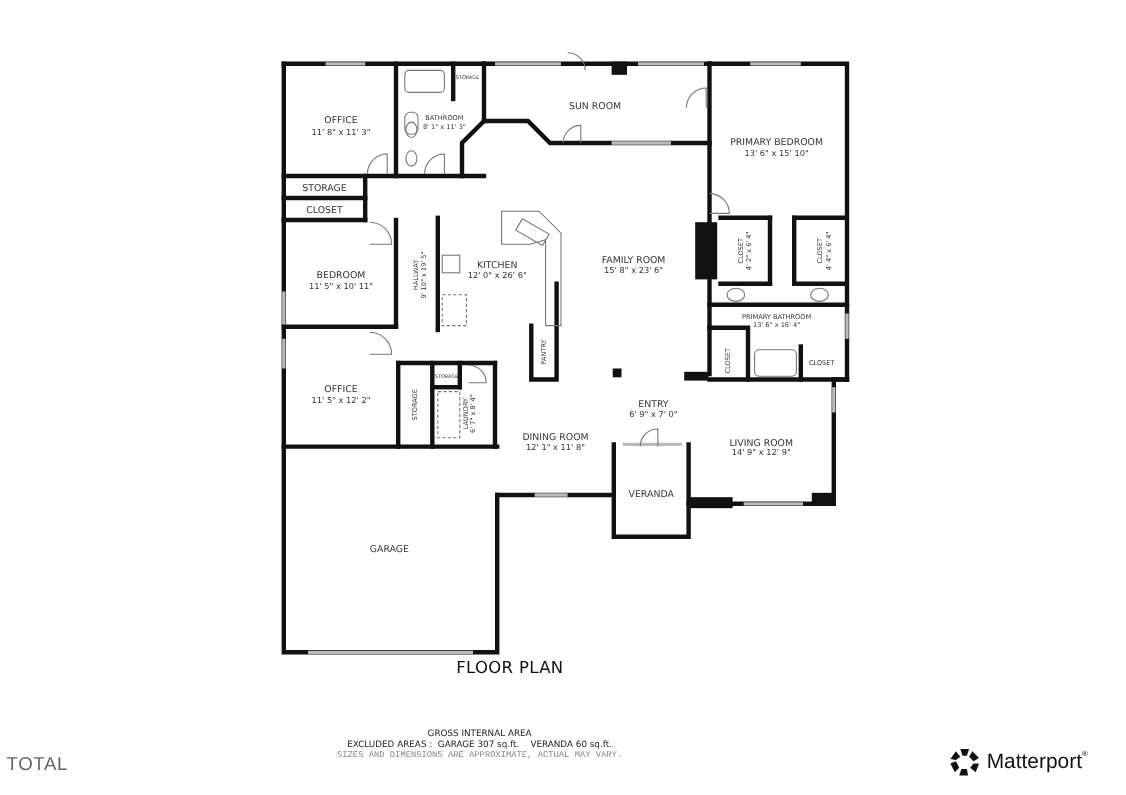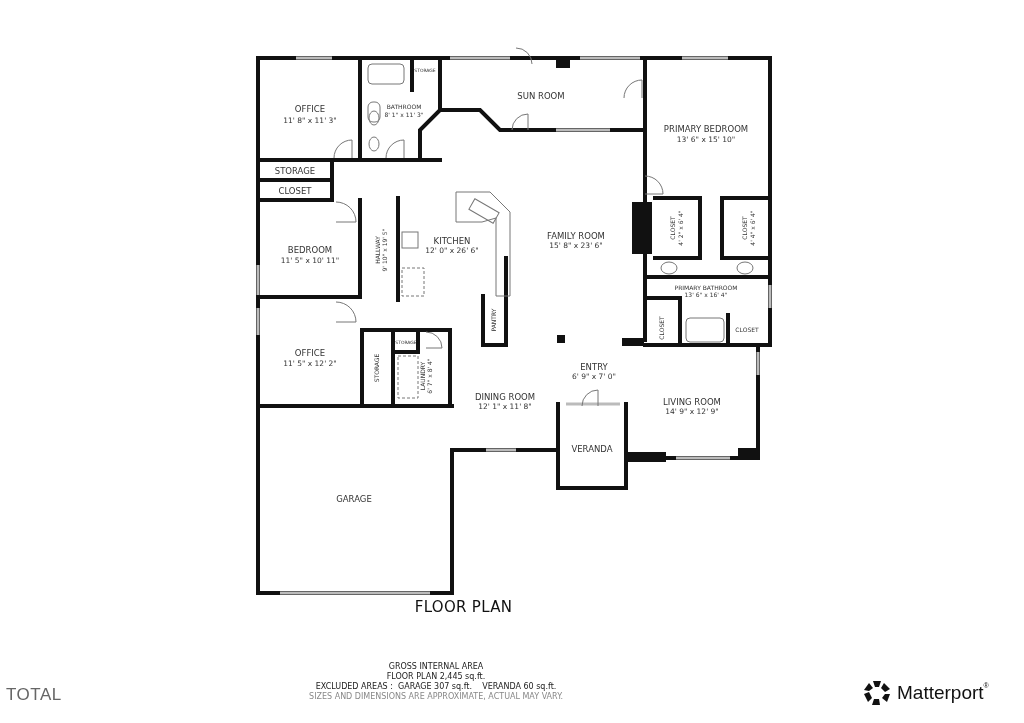--- a/index.html
+++ b/index.html
@@ -4,21 +4,21 @@
 <style>
   html, body { margin:0; padding:0; background:#ffffff; }
   body { width:1024px; height:723px; position:relative; overflow:hidden; font-family:"DejaVu Sans", sans-serif; color:#222; }
   #plan { position:absolute; left:0; top:0; width:1024px; height:723px; }
   .lbl { font-family:"DejaVu Sans", sans-serif; fill:#333; text-anchor:middle; }
   .rn { font-size:8.5px; }
   .rd { font-size:7.5px; }
   .sm { font-size:6px; }
   .title { position:absolute; left:0; width:841px; top:598px; text-align:center; font-family:"DejaVu Sans", sans-serif; font-size:15px; color:#111; letter-spacing:0.3px;margin-left:43px; }
   .area { position:absolute; left:0; width:872px; top:662px; text-align:center; font-family:"DejaVu Sans", sans-serif; font-size:8px; color:#222; line-height:10px; }
-  .area .disc { color:#888; }
+  .area .disc { color:#888;font-family:Liberation Mono, monospace; }
   .fgc { position:absolute; left:6px; top:685px; font-family:"Liberation Sans", sans-serif; font-size:17px; color:#666; letter-spacing:0.5px; }
   .mp { position:absolute; left:863px; top:680px; display:flex; align-items:center; gap:6px; }
   .mp .txt { font-family:Liberation Sans, sans-serif; font-size:19px; color:#111; }
   .mp .reg { font-size:7px; vertical-align:top; }
 </style>
 </head>
 <body>
 
 <svg id="plan" viewBox="0 0 1024 723" xmlns="http://www.w3.org/2000/svg">
   <g fill="none" stroke="#111" stroke-width="4" stroke-linecap="square">
@@ -164,21 +164,20 @@
     <text class="lbl rd" x="692" y="414">14' 9" x 12' 9"</text>
     <text class="lbl rn" x="592" y="452">VERANDA</text>
     <text class="lbl rn" x="354" y="502">GARAGE</text>
   </g>
 </svg>
 
 <div class="title">FLOOR PLAN</div>
 
 <div class="area">
   <div>GROSS INTERNAL AREA</div>
-  <div>FLOOR PLAN 2,445 sq.ft.</div>
   <div style="white-space:pre">EXCLUDED AREAS :  GARAGE 307 sq.ft.    VERANDA 60 sq.ft.</div>
   <div class="disc">SIZES AND DIMENSIONS ARE APPROXIMATE, ACTUAL MAY VARY.</div>
 </div>
 
 <div class="fgc">TOTAL</div>
 
 <div class="mp">
   <svg width="28" height="26" viewBox="0 0 28 26">
     <g fill="#111">
       <polygon points="10,1 18,1 16,7 12,7"></polygon>

